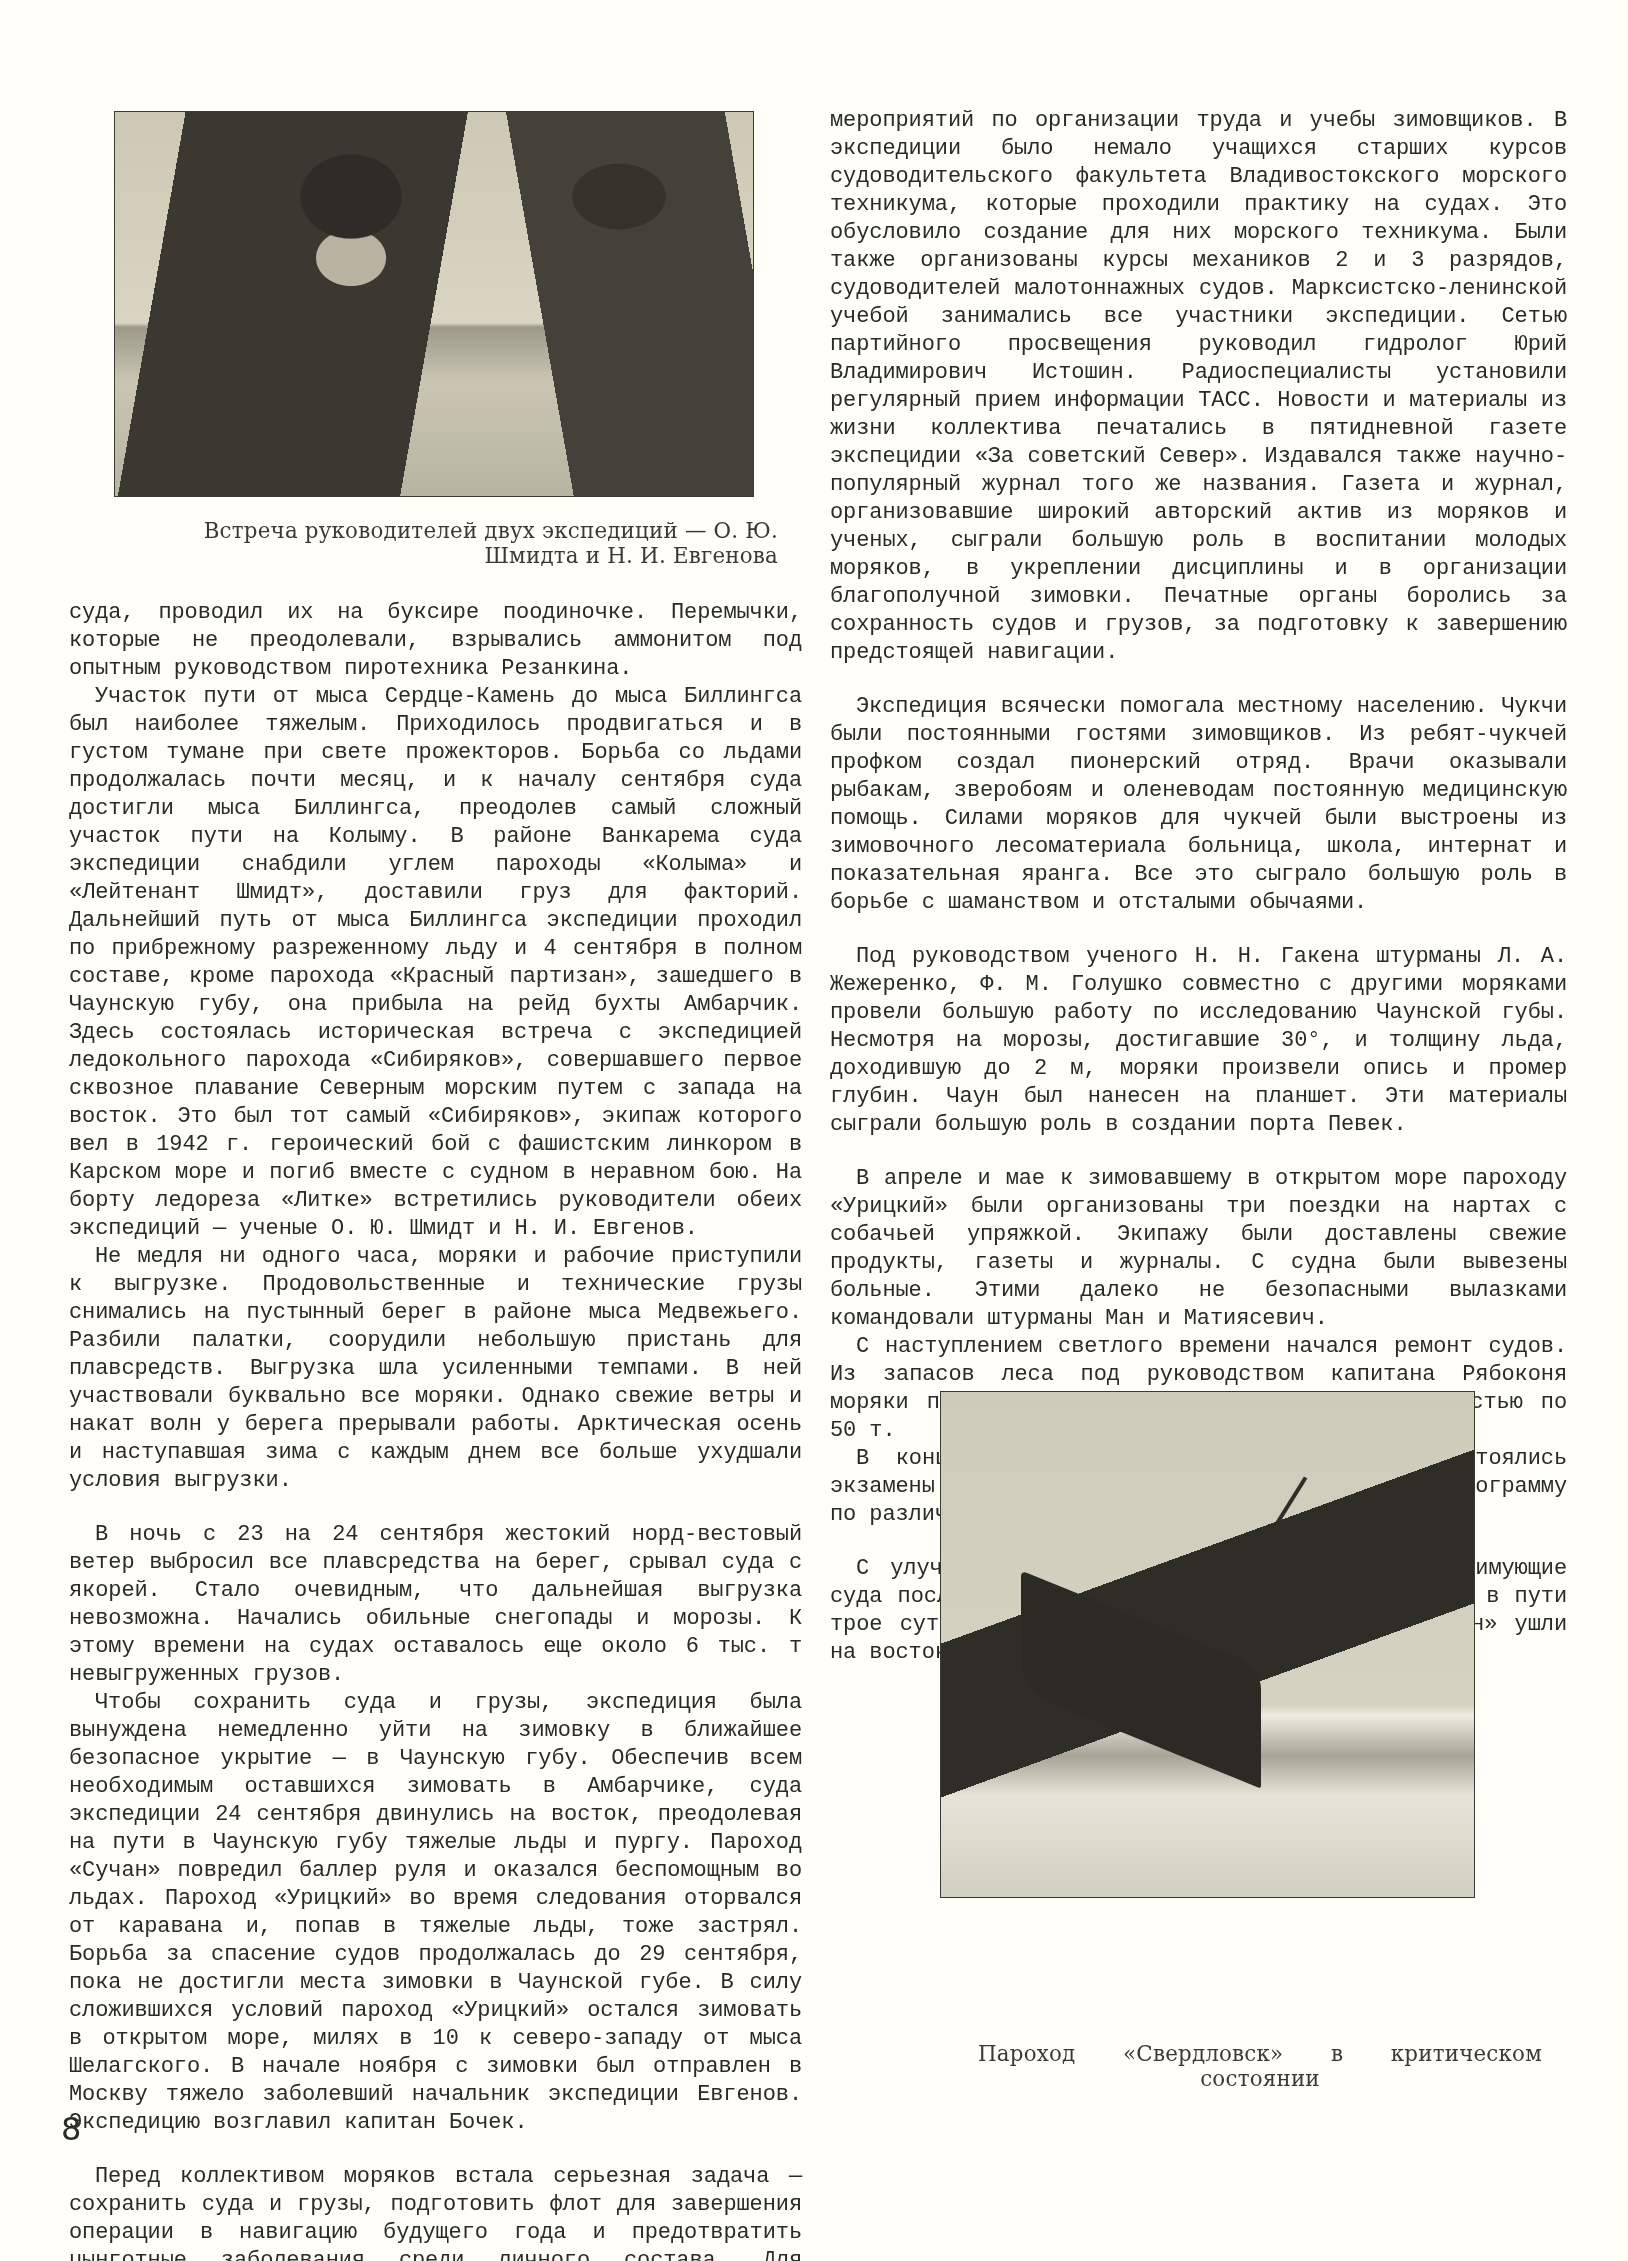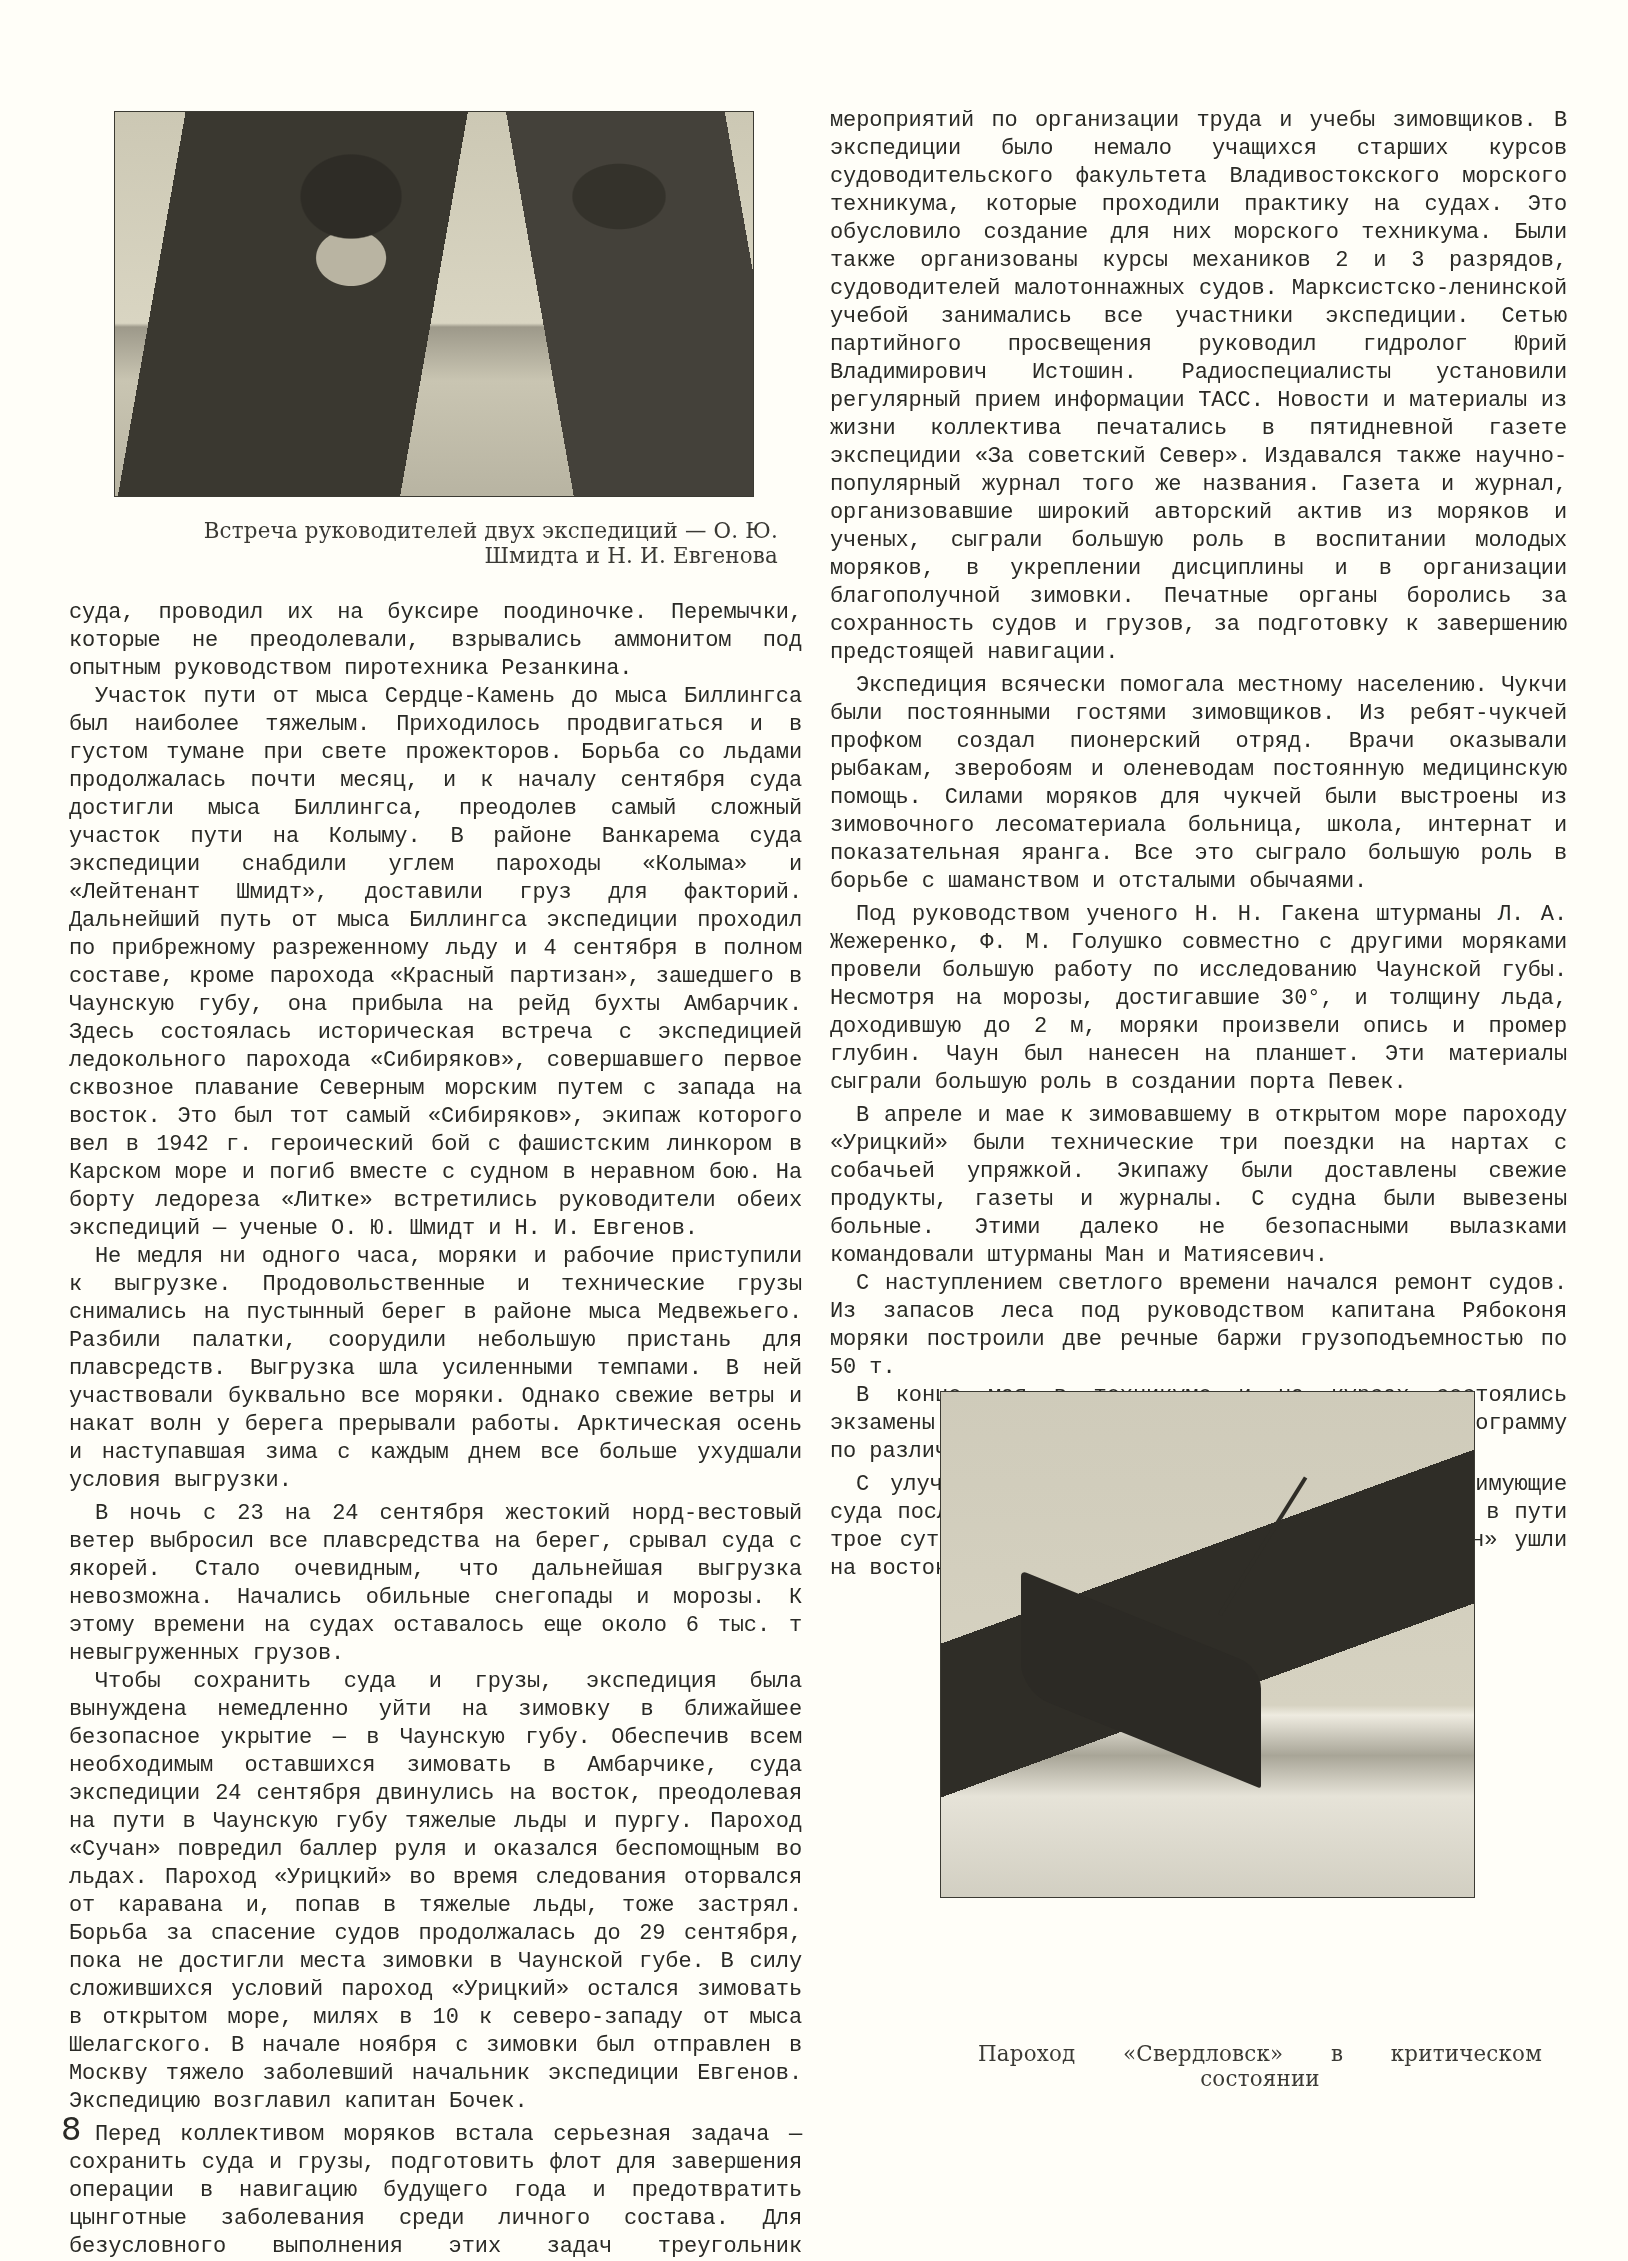--- a/index.html
+++ b/index.html
@@ -14,21 +14,21 @@
   .col {
     position: absolute;
     font-size: 22px;
     line-height: 28px;
     text-align: justify;
     letter-spacing: -0.1px;
     font-family: Liberation Mono, monospace;
   }
   .col p { margin: 0; text-indent: 26px; }
   .col p.cont { text-indent: 0; }
-  .col p.gap { margin-top: 5px; }
+  .col p.gap { margin-top: 26px; }
   #left-col { left: 69px; top: 599px; width: 733px; }
   #right-col { left: 830px; top: 107px; width: 737px; }
 
   .photo {
     position: absolute;
     border: 1.4px solid #3b3a33;
     box-sizing: border-box;
     overflow: hidden;
   }
   #photo-meeting {
@@ -83,21 +83,21 @@
   <p>Не медля ни одного часа, моряки и рабочие приступили к выгрузке. Продовольственные и технические грузы снимались на пустынный берег в районе мыса Медвежьего. Разбили палатки, соорудили небольшую пристань для плавсредств. Выгрузка шла усиленными темпами. В ней участвовали буквально все моряки. Однако свежие ветры и накат волн у берега прерывали работы. Арктическая осень и наступавшая зима с каждым днем все больше ухудшали условия выгрузки.</p>
   <p class="gap">В ночь с 23 на 24 сентября жестокий норд-вестовый ветер выбросил все плавсредства на берег, срывал суда с якорей. Стало очевидным, что дальнейшая выгрузка невозможна. Начались обильные снегопады и морозы. К этому времени на судах оставалось еще около 6 тыс. т невыгруженных грузов.</p>
   <p>Чтобы сохранить суда и грузы, экспедиция была вынуждена немедленно уйти на зимовку в ближайшее безопасное укрытие — в Чаунскую губу. Обеспечив всем необходимым оставшихся зимовать в Амбарчике, суда экспедиции 24 сентября двинулись на восток, преодолевая на пути в Чаунскую губу тяжелые льды и пургу. Пароход «Сучан» повредил баллер руля и оказался беспомощным во льдах. Пароход «Урицкий» во время следования оторвался от каравана и, попав в тяжелые льды, тоже застрял. Борьба за спасение судов продолжалась до 29 сентября, пока не достигли места зимовки в Чаунской губе. В силу сложившихся условий пароход «Урицкий» остался зимовать в открытом море, милях в 10 к северо-западу от мыса Шелагского. В начале ноября с зимовки был отправлен в Москву тяжело заболевший начальник экспедиции Евгенов. Экспедицию возглавил капитан Бочек.</p>
   <p class="gap">Перед коллективом моряков встала серьезная задача — сохранить суда и грузы, подготовить флот для завершения операции в навигацию будущего года и предотвратить цынготные заболевания среди личного состава. Для безусловного выполнения этих задач треугольник экспедиции (начальник А. П. Бочек, секретарь партийного комитета К. И. Козловский и председатель профсоюзного комитета Б. К. Конев) при активном участии моряков и ученых разработал ряд</p>
 </div>
 
 <div id="right-col" class="col">
   <p class="cont">мероприятий по организации труда и учебы зимовщиков. В экспедиции было немало учащихся старших курсов судоводительского факультета Владивостокского морского техникума, которые проходили практику на судах. Это обусловило создание для них морского техникума. Были также организованы курсы механиков 2 и 3 разрядов, судоводителей малотоннажных судов. Марксистско-ленинской учебой занимались все участники экспедиции. Сетью партийного просвещения руководил гидролог Юрий Владимирович Истошин. Радиоспециалисты установили регулярный прием информации ТАСС. Новости и материалы из жизни коллектива печатались в пятидневной газете экспецидии «За советский Север». Издавался также научно-популярный журнал того же названия. Газета и журнал, организовавшие широкий авторский актив из моряков и ученых, сыграли большую роль в воспитании молодых моряков, в укреплении дисциплины и в организации благополучной зимовки. Печатные органы боролись за сохранность судов и грузов, за подготовку к завершению предстоящей навигации.</p>
   <p class="gap">Экспедиция всячески помогала местному населению. Чукчи были постоянными гостями зимовщиков. Из ребят-чукчей профком создал пионерский отряд. Врачи оказывали рыбакам, зверобоям и оленеводам постоянную медицинскую помощь. Силами моряков для чукчей были выстроены из зимовочного лесоматериала больница, школа, интернат и показательная яранга. Все это сыграло большую роль в борьбе с шаманством и отсталыми обычаями.</p>
   <p class="gap">Под руководством ученого Н. Н. Гакена штурманы Л. А. Жежеренко, Ф. М. Голушко совместно с другими моряками провели большую работу по исследованию Чаунской губы. Несмотря на морозы, достигавшие 30°, и толщину льда, доходившую до 2 м, моряки произвели опись и промер глубин. Чаун был нанесен на планшет. Эти материалы сыграли большую роль в создании порта Певек.</p>
-  <p class="gap">В апреле и мае к зимовавшему в открытом море пароходу «Урицкий» были технические три поездки на нартах с собачьей упряжкой. Экипажу были доставлены свежие продукты, газеты и журналы. С судна были вывезены больные. Этими далеко не безопасными вылазками командовали штурманы Ман и Матиясевич.</p>
+  <p class="gap">В апреле и мае к зимовавшему в открытом море пароходу «Урицкий» были организованы три поездки на нартах с собачьей упряжкой. Экипажу были доставлены свежие продукты, газеты и журналы. С судна были вывезены больные. Этими далеко не безопасными вылазками командовали штурманы Ман и Матиясевич.</p>
   <p>С наступлением светлого времени начался ремонт судов. Из запасов леса под руководством капитана Рябоконя моряки построили две речные баржи грузоподъемностью по 50 т.</p>
   <p>В конце мая в техникуме и на курсах состоялись экзамены. Свыше 100 моряков успешно закончили программу по различным специальностям.</p>
   <p class="gap">С улучшением ледовых условий, 16 июля все зимующие суда последовали для разгрузки на Колыму, пробыв в пути трое суток. Пароходы «Сучан» и «Красный партизан» ушли на восток.</p>
 </div>
 
 <div id="photo-ship" class="photo" title="photo of steamship listing in ice">
   <div class="hull"></div>
   <div class="mast"></div>
 </div>
 <div id="caption-ship" class="caption">Пароход «Свердловск» в критическом состоянии</div>

